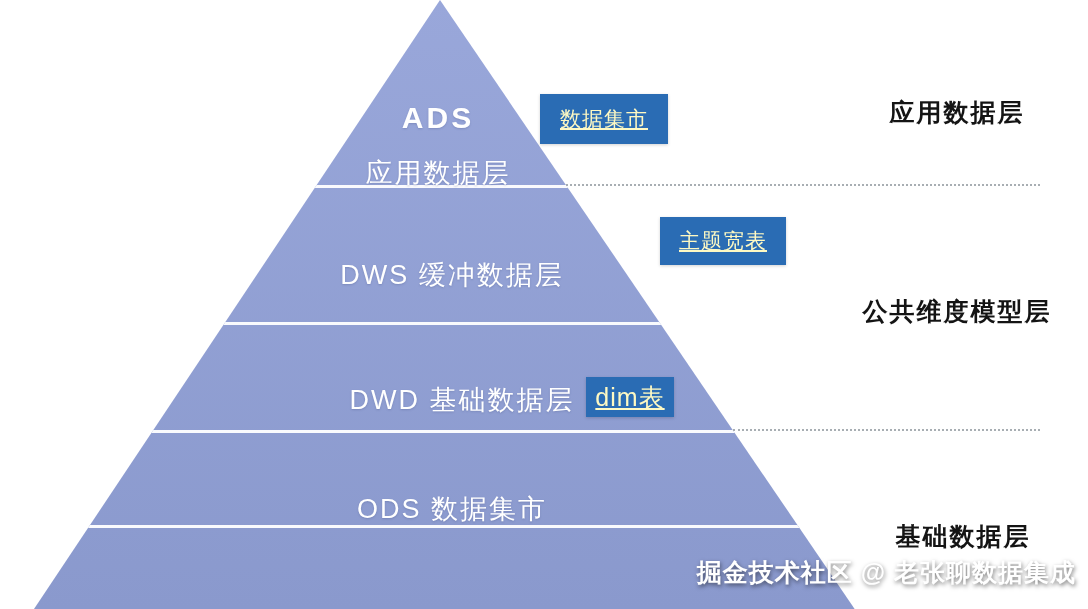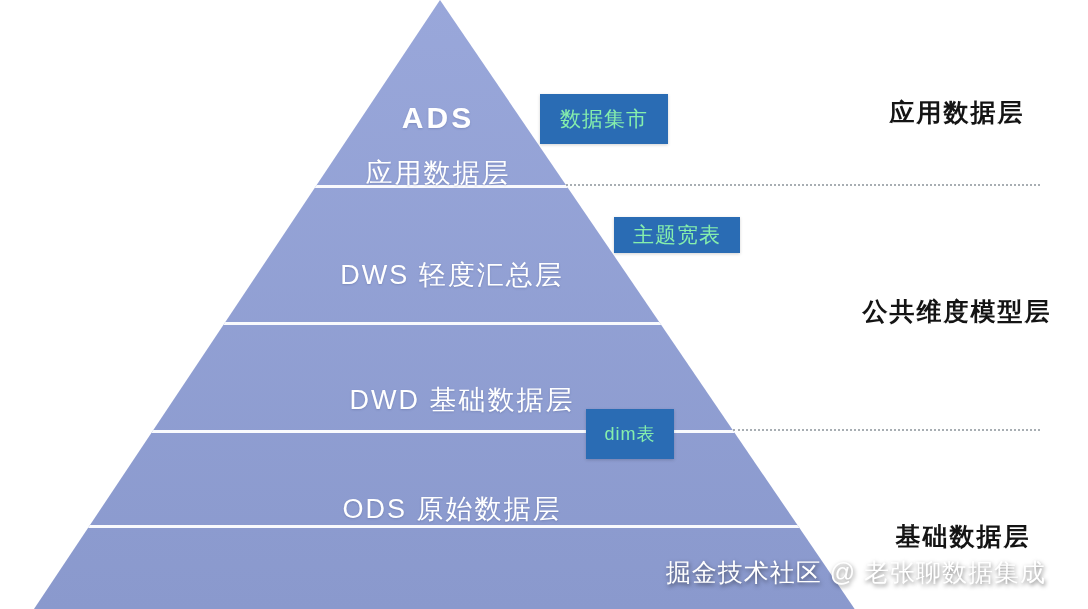--- a/index.html
+++ b/index.html
@@ -47,28 +47,29 @@
     font-weight: bold;
     letter-spacing: 3px;
   }
   
   .badge {
     position: absolute;
     display: flex;
     align-items: center;
     justify-content: center;
     background: var(--badge-bg, #2a6cb4);
-    color: #86efac;
+    color: #fef9c3;
     font-size: 21px;
     letter-spacing: 1px;
     box-shadow: 0 1px 3px rgba(0,0,0,0.18);
+    text-decoration: underline;
   }
   .badge.b1 { left: 540px; top: 94px;  width: 128px; height: 50px; }
-  .badge.b2 { left: 614px; top: 217px; width: 126px; height: 36px; }
-  .badge.b3 { left: 586px; top: 377px; width: 88px;  height: 50px; font-size: 18px; margin-top: 32px; }
+  .badge.b2 { left: 660px; top: 217px; width: 126px; height: 48px; }
+  .badge.b3 { left: 586px; top: 377px; width: 88px;  height: 40px; font-size: 25px; }
   
   .dotted {
     position: absolute;
     height: 0;
     border-top: 2px dotted var(--dotted-color, #9aa0a6);
     opacity: 0.85;
   }
   .dotted.d1 { left: 566px; top: 184px; width: 474px; }
   .dotted.d2 { left: 733px; top: 429px; width: 307px; }
   
@@ -80,49 +81,49 @@
     font-size: 25px;
     letter-spacing: 2px;
     white-space: nowrap;
   }
   .zone.z1 { left: 957px; top: 112px; }
   .zone.z2 { left: 957px; top: 311px; }
   .zone.z3 { left: 963px; top: 536px; }
   
   .watermark {
     position: absolute;
-    right: 42px;
+    right: 12px;
     top: 556px;
     color: var(--watermark-text, #ffffff);
-    font-weight: normal;
+    font-weight: bold;
     font-size: 25px;
     letter-spacing: 1px;
     white-space: nowrap;
     text-shadow: 1px 2px 4px rgba(0,0,0,0.5);
   }
 </style>
 </head>
 <body>
 
 <div class="stage">
 
   <div class="pyramid">
     <div class="divider" style="top:185px"></div>
     <div class="divider" style="top:322px"></div>
     <div class="divider" style="top:430px"></div>
     <div class="divider" style="top:525px"></div>
 
     <div class="ptext acronym" style="left:438px; top:86px">ADS</div>
     <div class="ptext" style="left:438px; top:141px">应用数据层</div>
 
-    <div class="ptext" style="left:452px; top:243px">DWS 轻度汇总层</div>
+    <div class="ptext" style="left:452px; top:243px">DWS 缓冲数据层</div>
 
     <div class="ptext" style="left:462px; top:368px">DWD 基础数据层</div>
 
-    <div class="ptext" style="left:452px; top:477px">ODS 原始数据层</div>
+    <div class="ptext" style="left:452px; top:477px">ODS 数据集市</div>
 
   </div>
 
   <div class="dotted d1"></div>
   <div class="dotted d2"></div>
 
   <div class="badge b1">数据集市</div>
   <div class="badge b2">主题宽表</div>
   <div class="badge b3">dim表</div>
 

